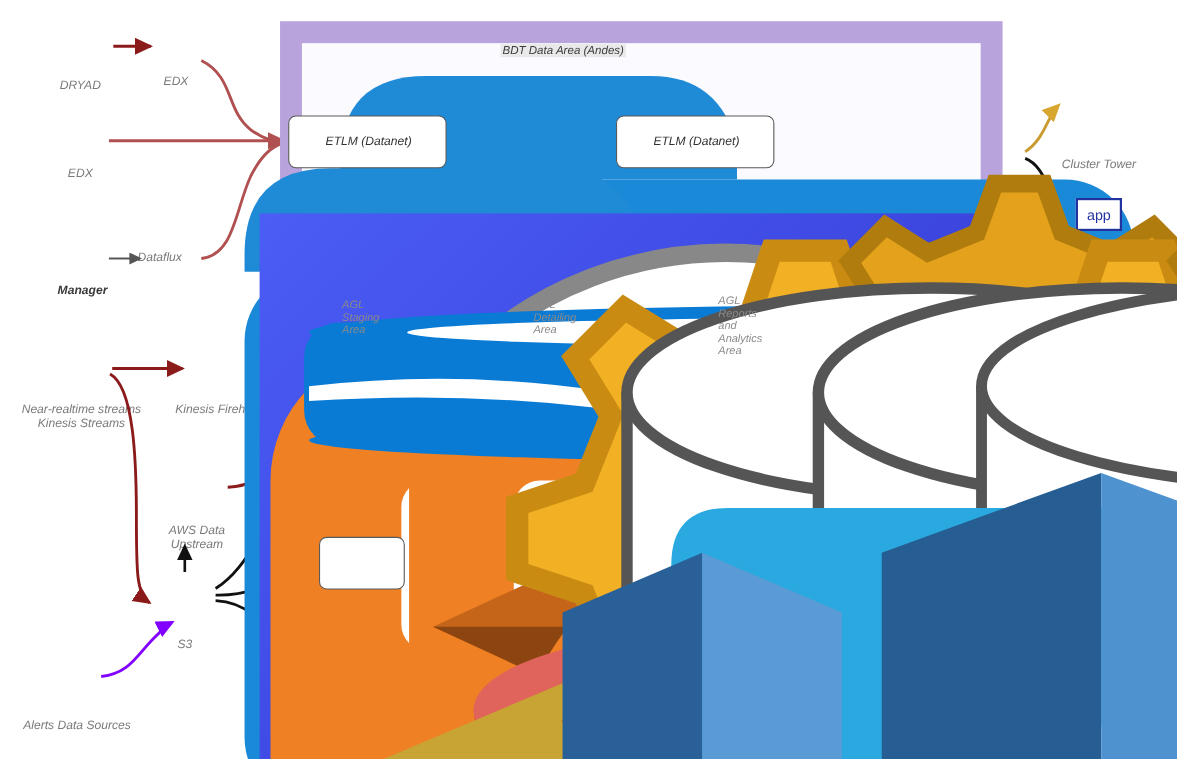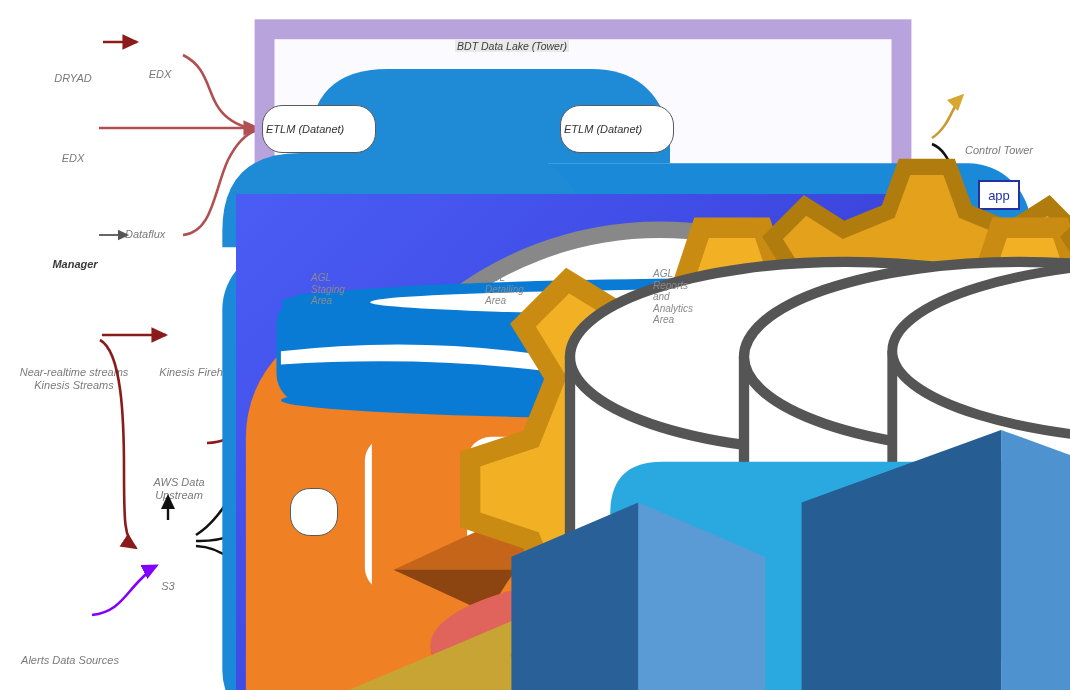--- a/index.html
+++ b/index.html
@@ -4,21 +4,21 @@
 <style>
   html,body{margin:0;padding:0;background:#fff;}
   body{width:1070px;height:690px;overflow:hidden;font-family:"Liberation Sans",sans-serif;}
   #stage{position:relative;width:1070px;height:690px;background:#ffffff;}
   .node{position:absolute;}
   .lbl{position:absolute;font-style:italic;color:#7a7a7a;font-size:11px;line-height:12.5px;text-align:center;white-space:pre-line;}
   .lbl.dark{color:#3a3a3a;font-weight:bold;}
   .flbl{position:absolute;font-style:italic;color:#7a7a7a;font-size:11px;line-height:12.5px;text-align:left;white-space:pre-line;}
   svg{position:absolute;left:0;top:0;width:1070px;height:690px;overflow:visible;}
   .svg-bg{z-index:1;}
-  .box-rounded{position:absolute;border:1.4px solid #5a5a5a;border-radius:20px;background:#fff;}
+  .box-rounded{position:absolute;border:1.4px solid #5a5a5a;border-radius:7px;background:#fff;padding-left:30px;}
   .etlm{width:112px;height:46px;display:flex;align-items:center;}
   .etlm .t{font-style:italic;font-size:11px;color:#333;margin-left:3px;}
   .cyl{position:absolute;}
   .cyl .ct{position:absolute;width:100%;text-align:center;font-style:italic;font-size:10px;color:#8a8a8a;line-height:11.5px;}
   .appbox{position:absolute;width:38px;height:26px;border:2.4px solid #2233a0;background:#fff;display:flex;align-items:center;justify-content:center;}
   .appbox span{color:#2233a0;font-size:13px;font-family:"Liberation Sans",sans-serif;}
   .qsbox{position:absolute;width:78px;height:78px;background:linear-gradient(135deg,#9b45ef 0%,#7526d3 100%);}
   .qstext{position:absolute;left:0;width:100%;text-align:center;color:#fff;font-size:10px;font-weight:bold;font-style:italic;}
   .tabbox{position:absolute;width:78px;height:62px;background:#4a4a4a;border-radius:5px;padding:7px;box-sizing:border-box;}
   .tabinner{width:100%;height:100%;background:#fff;padding:4px;box-sizing:border-box;display:flex;gap:3px;}
@@ -133,21 +133,21 @@
 
   <div class="node" style="left:272px;top:4px;width:480px;height:66px;z-index:4;">
     <svg width="480" height="66" viewBox="0 0 480 66">
       <rect x="2" y="8" width="476" height="50" rx="14" fill="#0a7bd4"></rect>
       <ellipse cx="240" cy="12" rx="236" ry="11" fill="#0a7bd4"></ellipse>
       <ellipse cx="240" cy="12" rx="196" ry="6" fill="#ffffff"></ellipse>
       <path d="M4,34 q60,-7 120,2 t120,0 t120,-2 t118,3 l0,6 q-60,7 -118,-2 t-120,0 t-120,2 t-120,-3 z" fill="#ffffff"></path>
       <ellipse cx="240" cy="56" rx="236" ry="9" fill="#0a7bd4"></ellipse>
     </svg>
     <div style="position:absolute;left:0;top:32px;width:480px;text-align:center;">
-      <span style="background:#e9e9e9;color:#3c3c3c;font-size:10.5px;font-style:italic;padding:0 2px;">BDT Data Lake (Tower)</span>
+      <span style="background:#e9e9e9;color:#3c3c3c;font-size:10.5px;font-style:italic;padding:0 2px;">BDT Data Area (Andes)</span>
     </div>
   </div>
 
   <div class="node" style="left:48px;top:16px;z-index:3;">
     <svg width="50" height="52" viewBox="0 0 50 52">
       <rect x="1" y="1" width="48" height="50" fill="#fbfaff" stroke="#b9a3dd" stroke-width="1.5"></rect>
       <g fill="none" stroke="#6b3fc4" stroke-width="2.2" stroke-linejoin="round">
         <path d="M13,20 l0,-4 l6,0 l0,4 l5,0 l3,-4 l6,0 l0,4 l5,0 l0,10 l-3,0 l0,5 l-22,0 l0,-5 l-4,0 l0,-6 l3,0 z"></path>
         <path d="M10,22 l-3,0 l0,6 l3,0"></path>
       </g>
@@ -521,21 +521,21 @@
       </g>
       <circle cx="30" cy="10" r="3.4" fill="#c79a29"></circle>
       <g fill="none" stroke="#c79a29" stroke-width="2.2">
         <path d="M30,12 L14,64 M30,12 L46,64"></path>
         <path d="M22,38 L38,38 M19,50 L41,50 M17,58 L43,58"></path>
         <path d="M22,38 L38,50 M38,38 L22,50 M19,50 L41,58 M41,50 L19,58 M25,26 L35,26 M25,26 L35,38 M35,26 L25,38"></path>
         <path d="M10,64 L50,64"></path>
       </g>
     </svg>
   </div>
-  <div class="lbl" style="left:958px;top:144px;width:82px;">Control Tower</div>
+  <div class="lbl" style="left:958px;top:144px;width:82px;">Cluster Tower</div>
 
   <div class="appbox" style="left:978px;top:180px;z-index:3;">
     <span>app</span>
   </div>
   <div class="lbl" style="left:952px;top:211px;width:112px;">Other Applications</div>
 
   <div class="tabbox" style="left:818px;top:220px;z-index:3;">
     <div class="tabinner">
       <div style="flex:1.5;background:#4a4a4a;"></div>
       <div style="flex:1;display:flex;flex-direction:column;gap:3px;">

